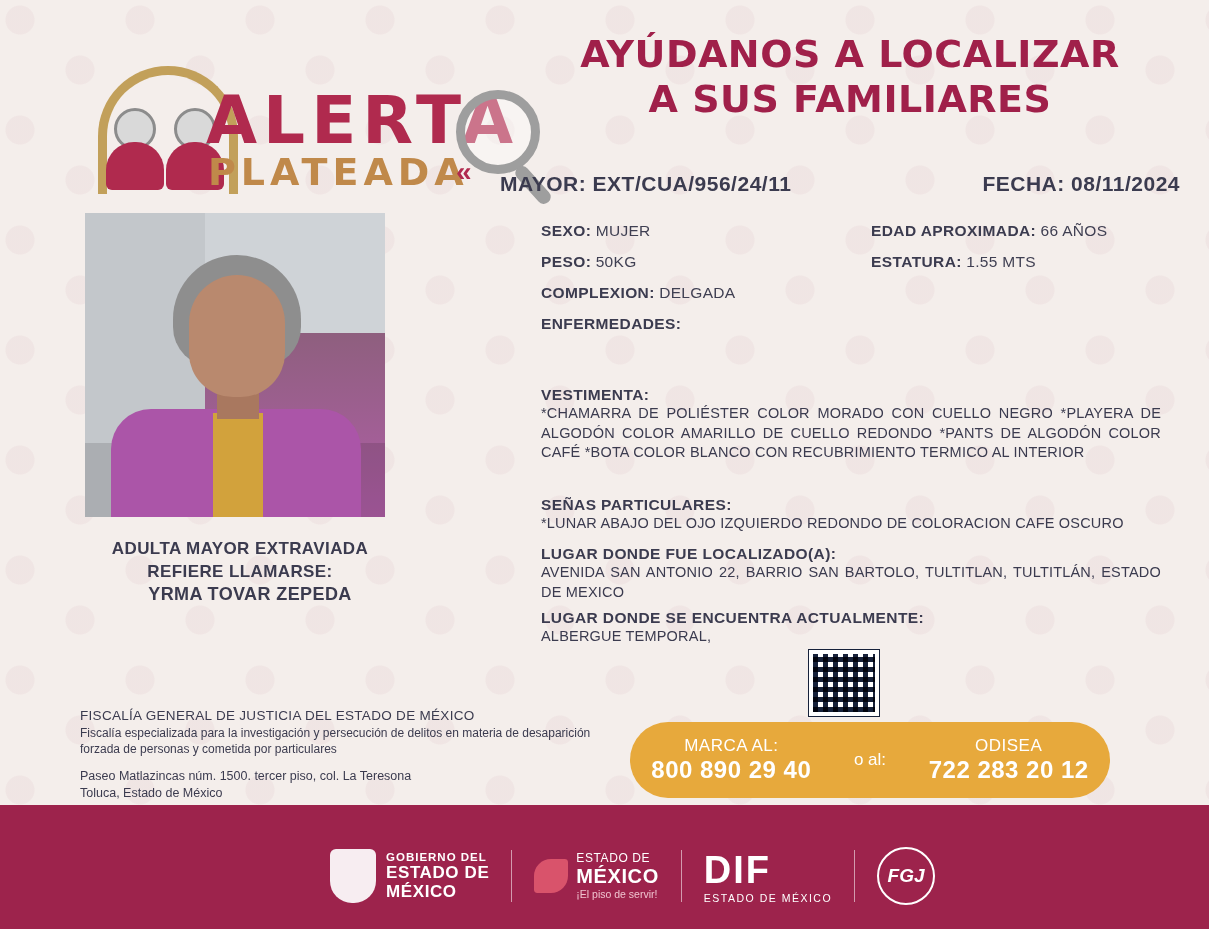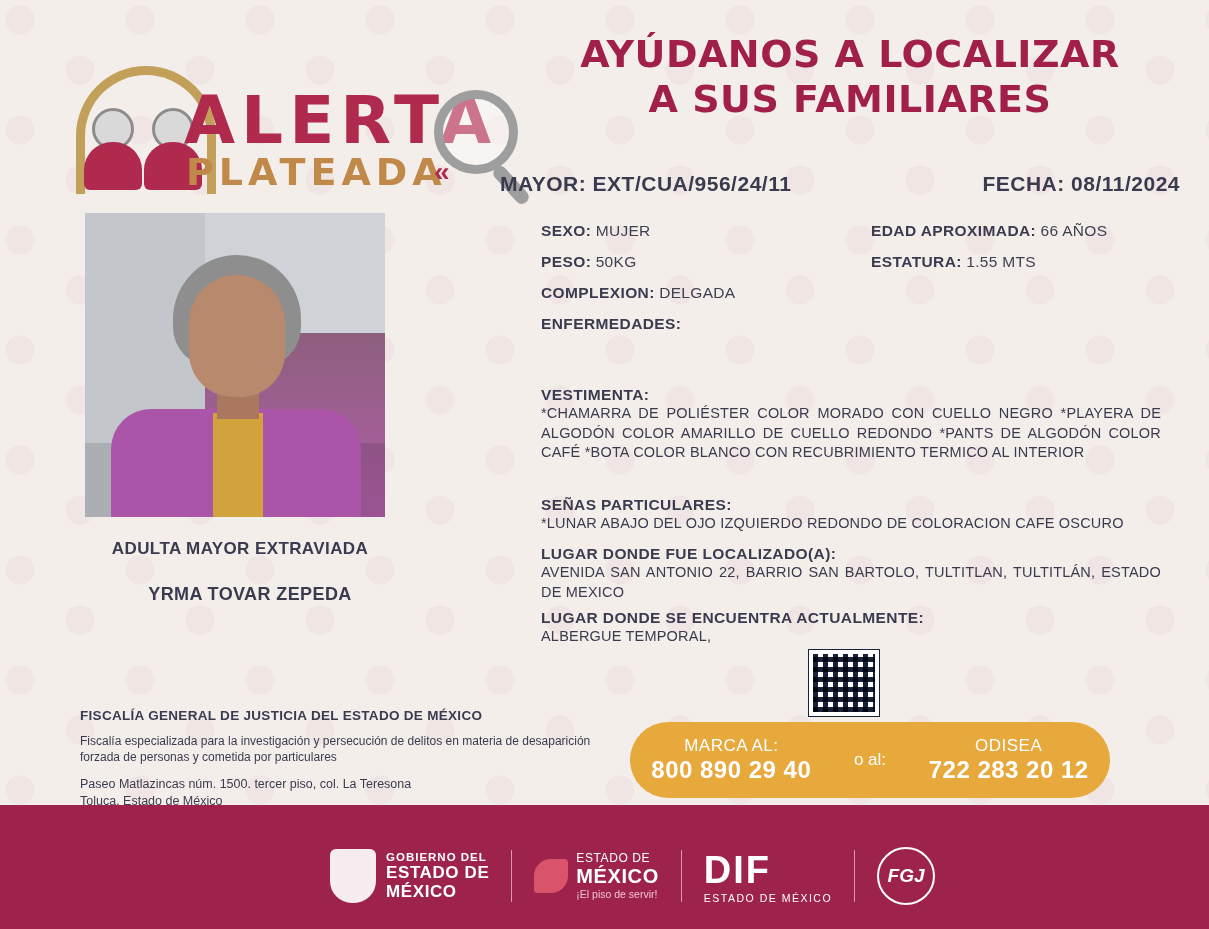--- a/index.html
+++ b/index.html
@@ -32,21 +32,21 @@
 
   
   .header {
     position: absolute;
     left: 0; top: 0;
     width: 1209px;
     height: 208px;
   }
   .logo-wrap {
     position: absolute;
-    left: 34px; top: 30px;
+    left: 56px; top: 30px;
     width: 470px; height: 160px;
   }
   .alerta-word {
     position: absolute;
     left: 150px; top: 52px;
     font-size: 66px;
     font-weight: bold;
     letter-spacing: 6px;
     color: #b02a4e;
     font-family: "DejaVu Sans", sans-serif;
@@ -245,21 +245,21 @@
     outline: 1px solid #16213a;
   }
 
   
   .fiscalia {
     position: absolute;
     left: 80px; top: 708px;
     width: 520px;
     color: #3b3b4f;
   }
-  .fiscalia .t1 { font-weight: bold; font-size: 13.5px; letter-spacing: 0.3px; margin-bottom: 10px; }
+  .fiscalia .t1 { font-weight: normal; font-size: 13.5px; letter-spacing: 0.3px; margin-bottom: 2px; }
   .fiscalia .t2 { font-size: 12px; line-height: 1.35; margin-bottom: 11px; }
   .fiscalia .t3 { font-size: 12.5px; line-height: 1.35; }
 
   
   .phone-banner {
     position: absolute;
     left: 630px; top: 722px;
     width: 480px; height: 76px;
     background: #e7a93c;
     border-radius: 38px;
@@ -361,20 +361,21 @@
     <div class="ph-shadow"></div>
     <div class="ph-jacket"></div>
     <div class="ph-shirt"></div>
     <div class="ph-neck"></div>
     <div class="ph-hair"></div>
     <div class="ph-face"></div>
   </div>
 
   <div class="photo-caption">
     <div>ADULTA MAYOR EXTRAVIADA</div>
+    <div>REFIERE LLAMARSE:</div>
   </div>
   <div class="photo-name">YRMA TOVAR ZEPEDA</div>
 
   <div class="fields">
     <div class="frow">
       <div class="fcol-a">
         <span class="lbl">SEXO:</span>
         <span class="val">MUJER</span>
       </div>
       <div class="fcol-b">

